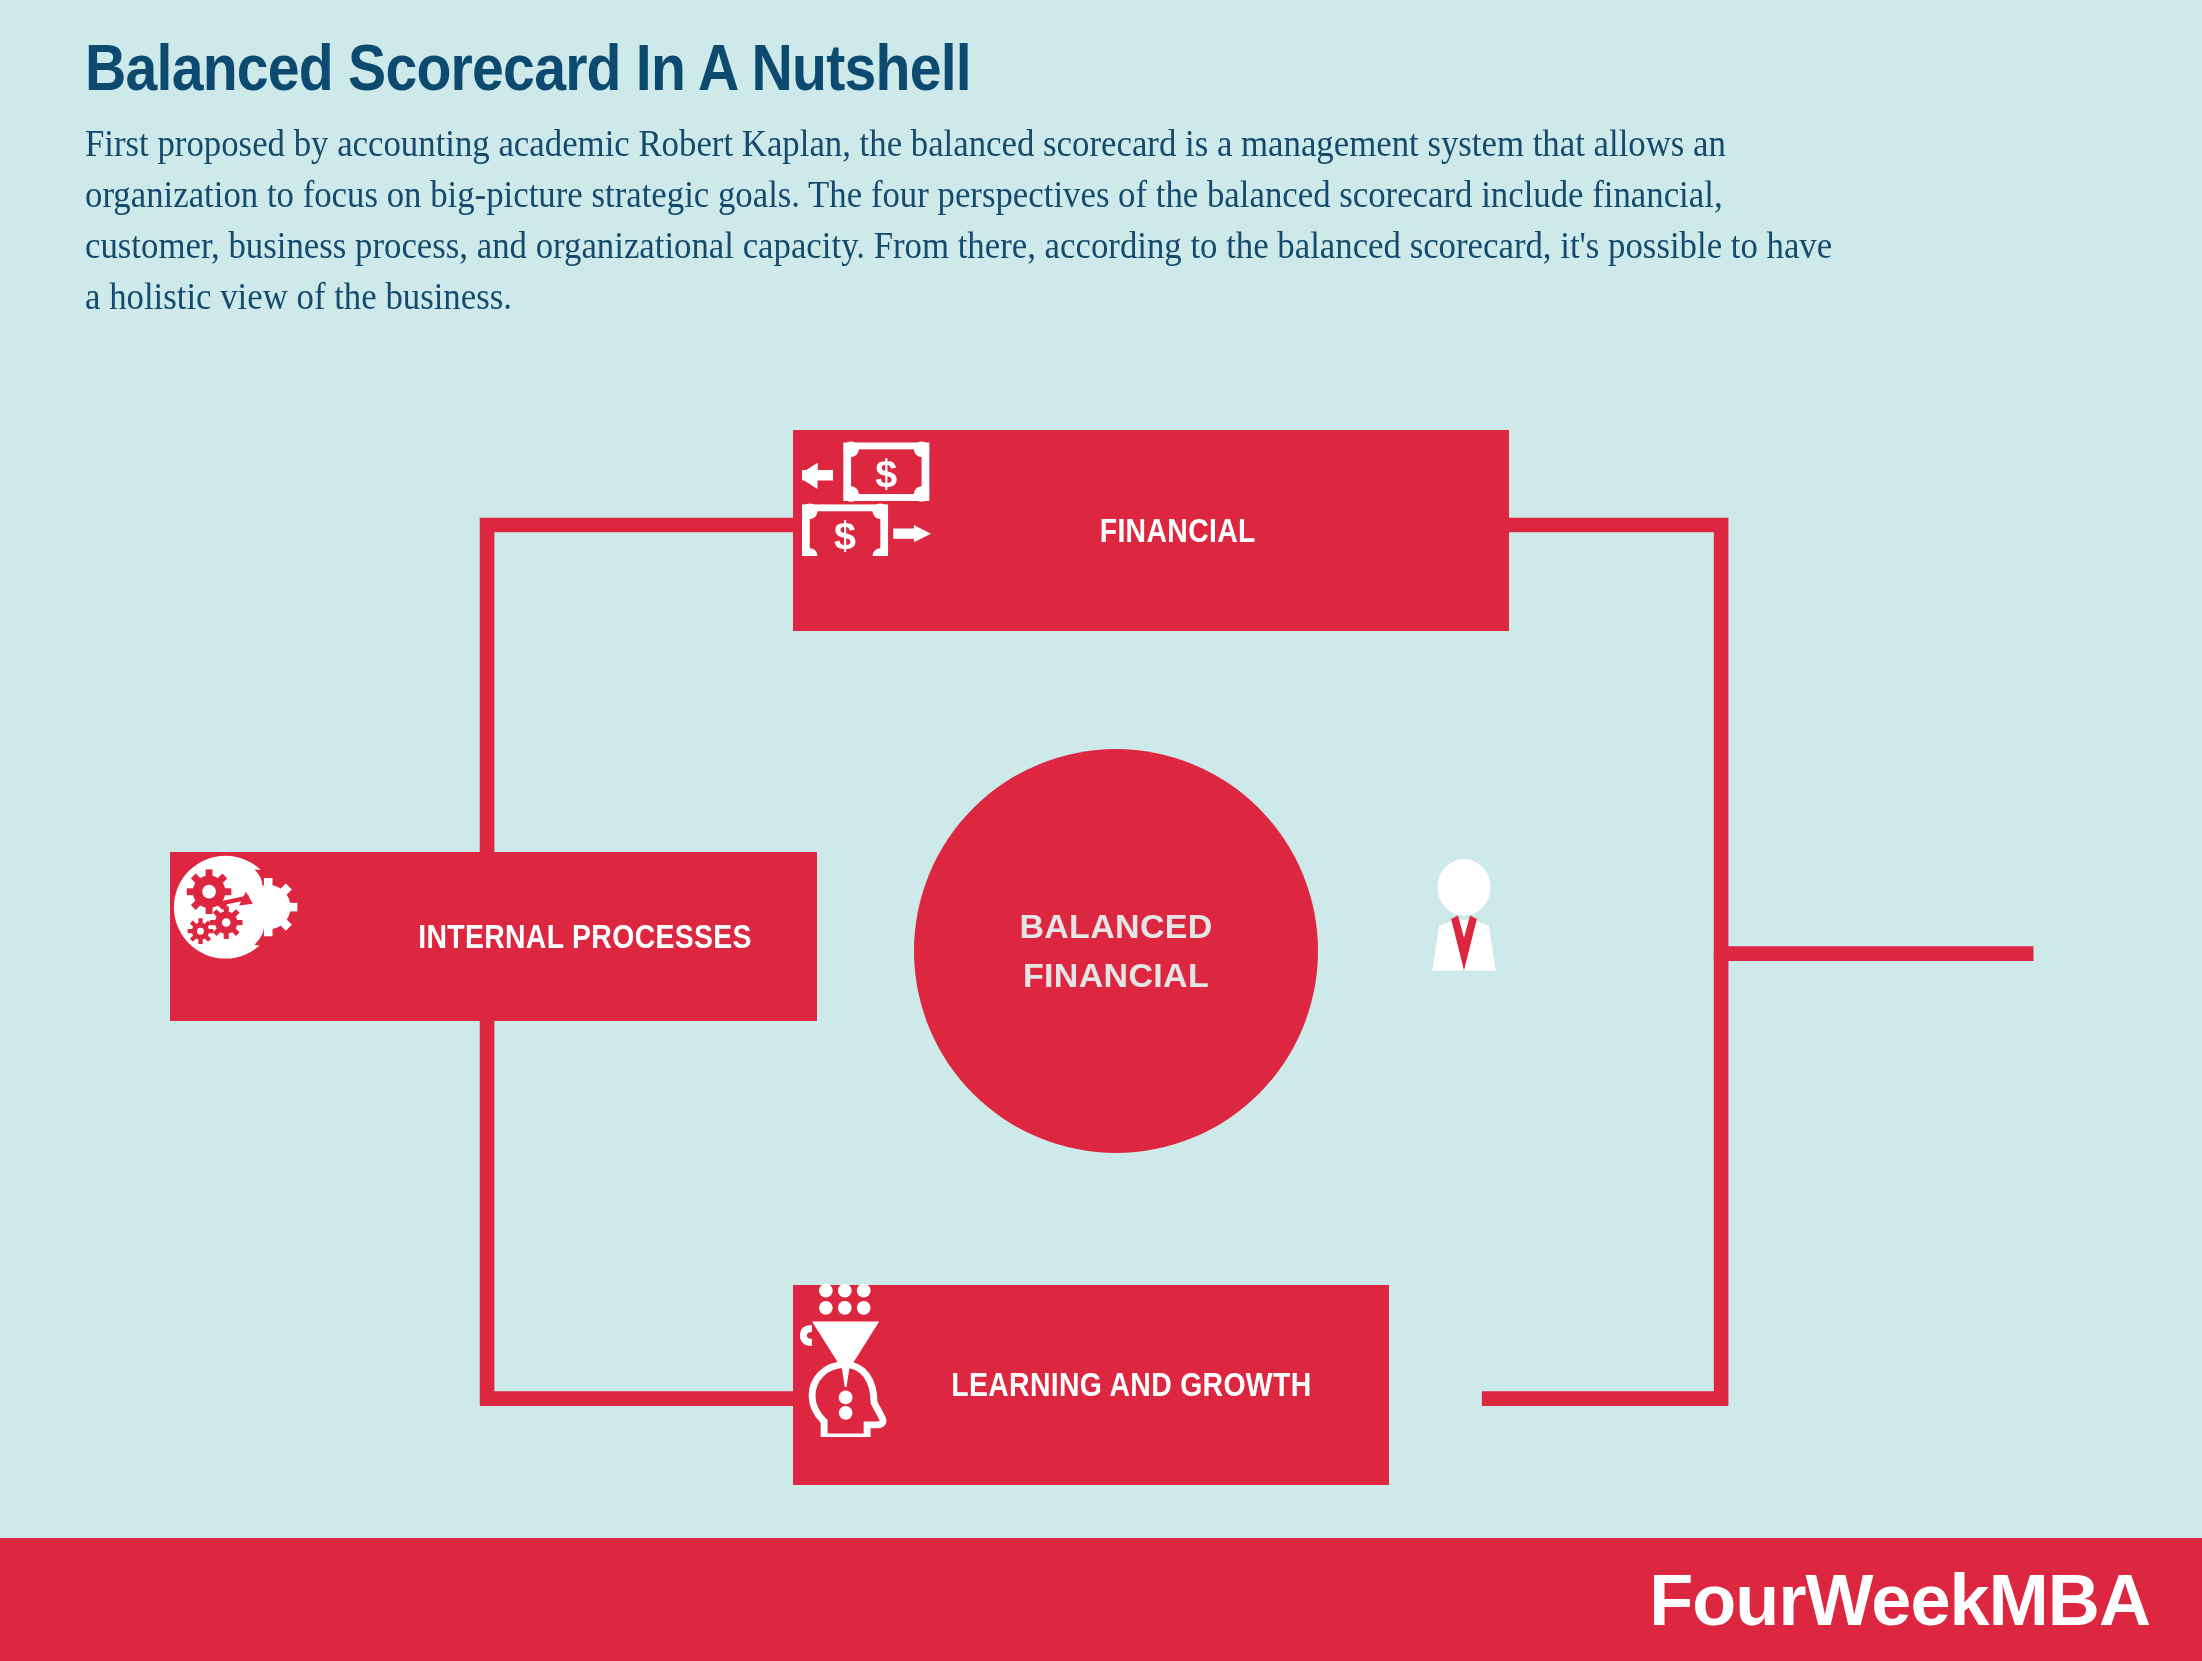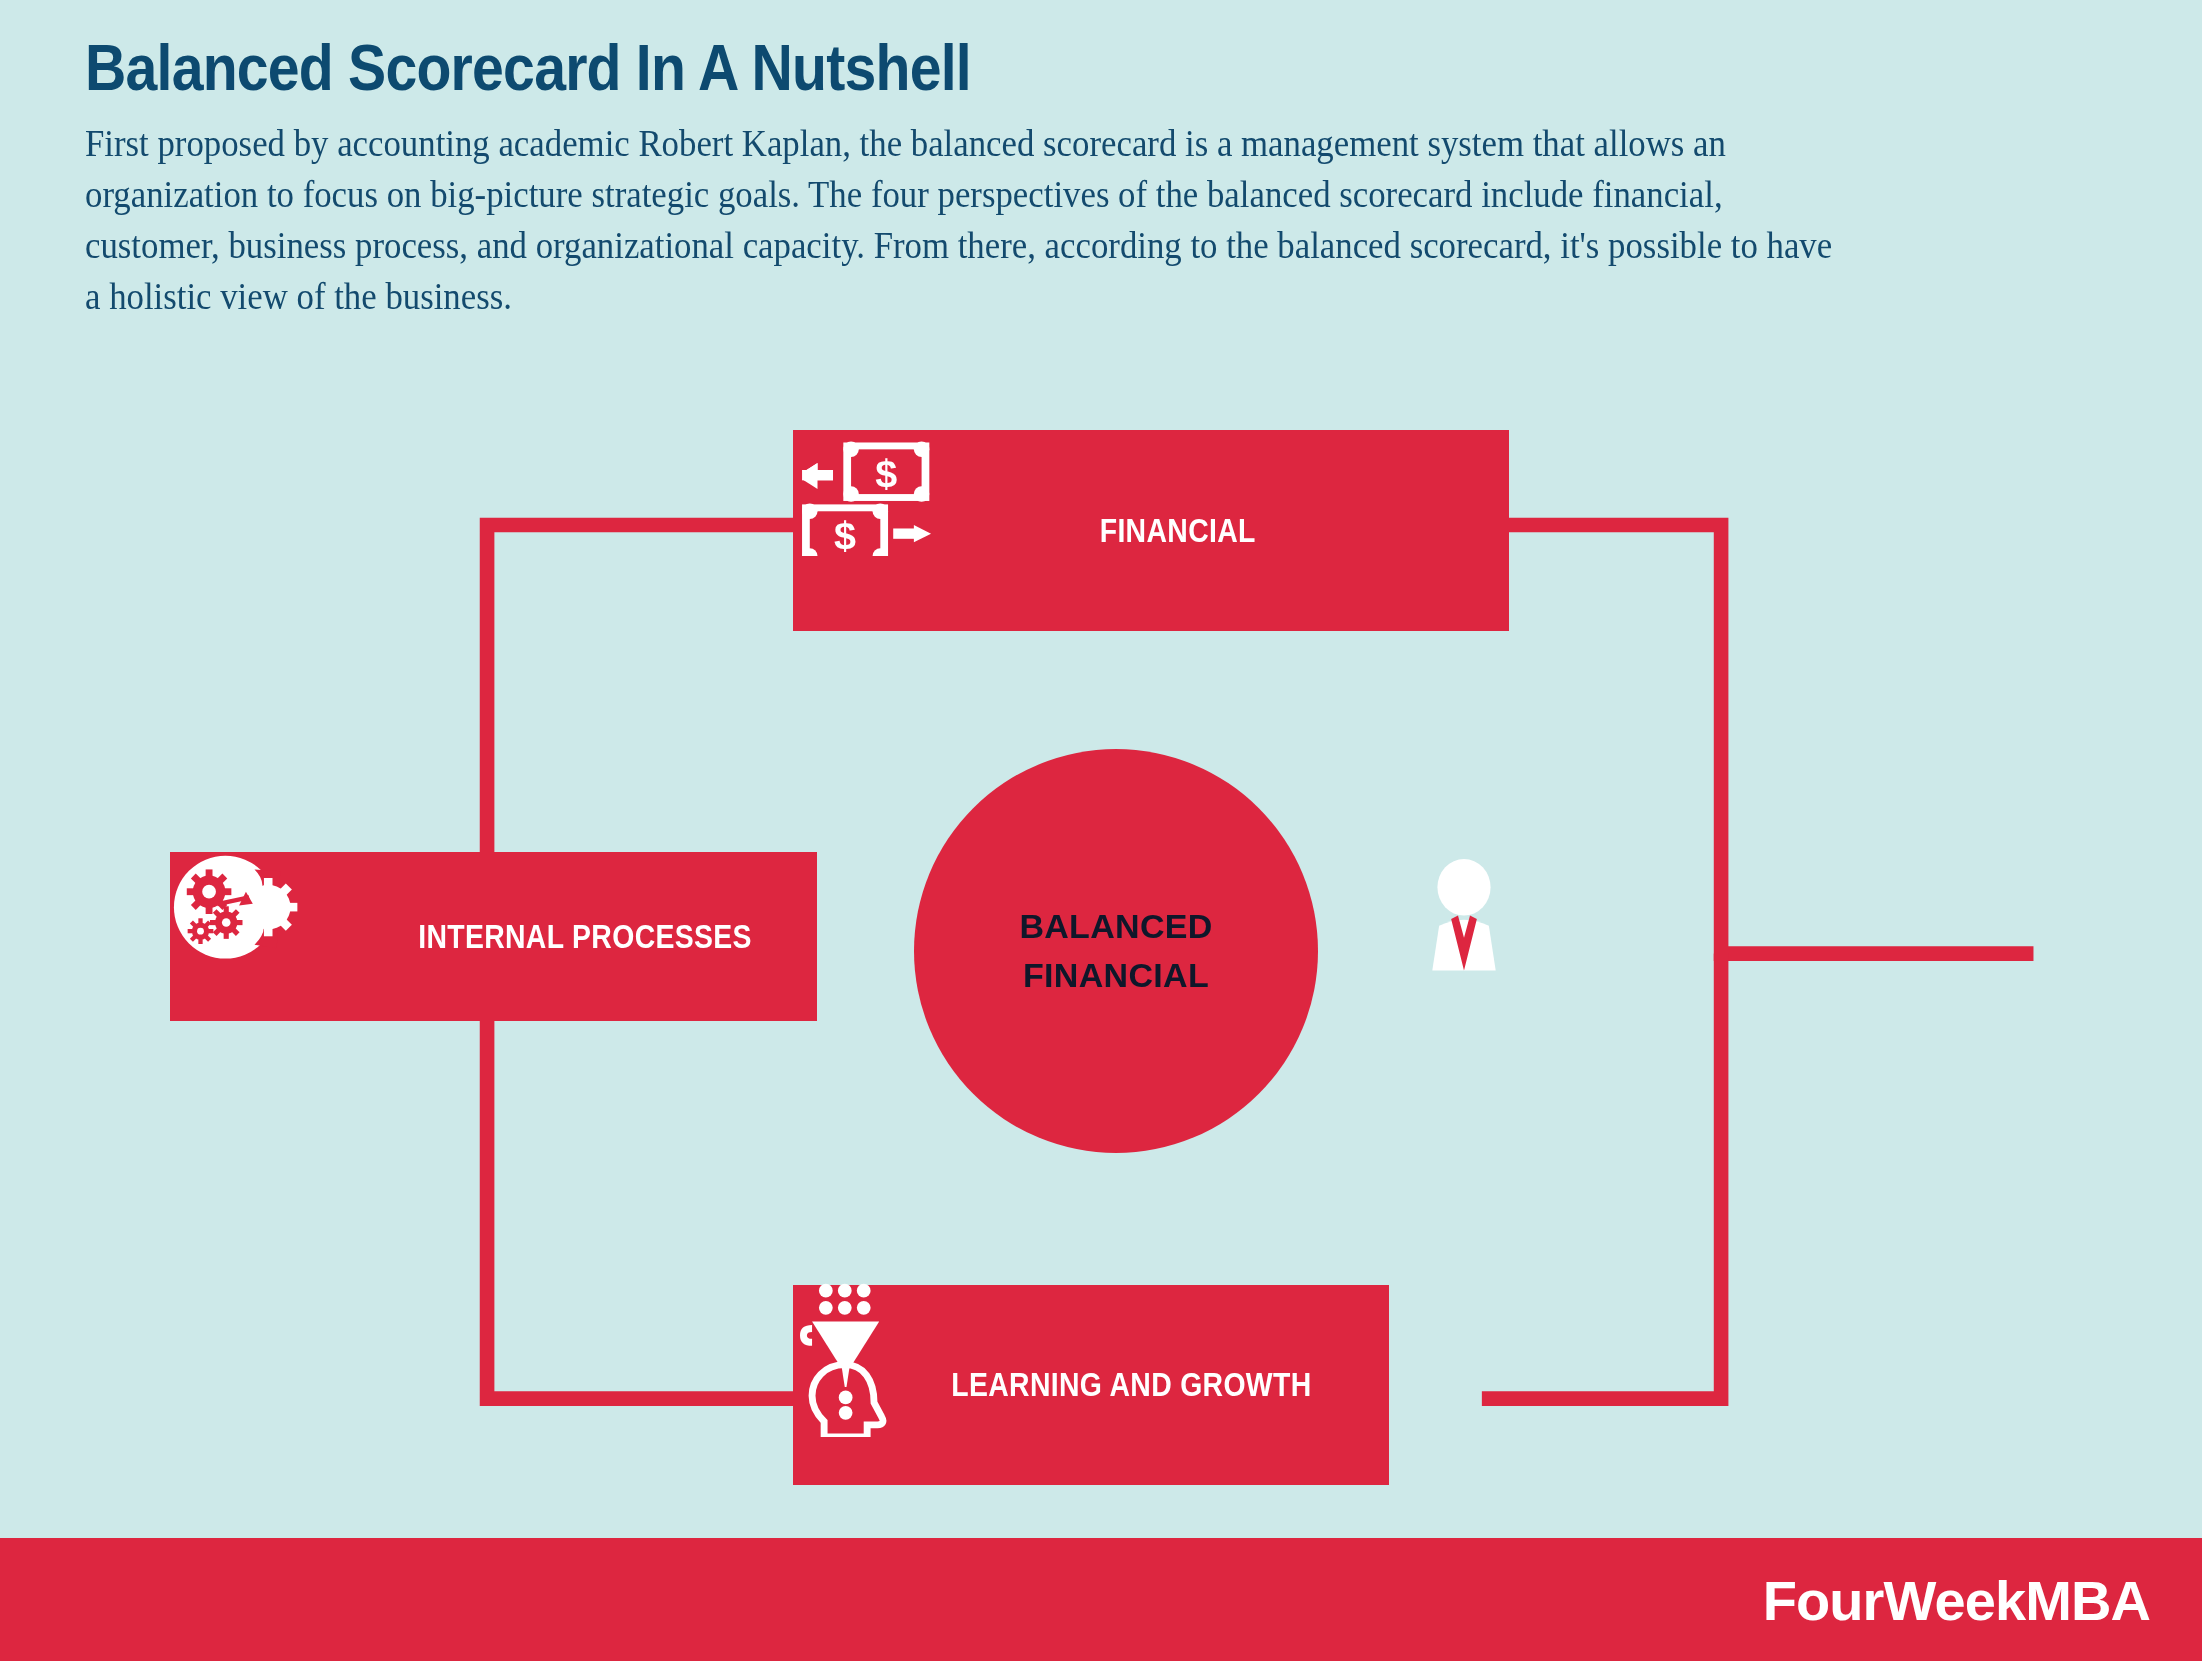--- a/index.html
+++ b/index.html
@@ -112,21 +112,21 @@
     height: 404px;
     border-radius: 50%;
     background: #dd2640;
     display: flex;
     flex-direction: column;
     align-items: center;
     justify-content: center;
     text-align: center;
   }
   #center-circle .center-line {
-    color: #0f172a;
+    color: #e5e5e5;
     font-family: "Liberation Sans", sans-serif;
     font-weight: bold;
     font-size: 34px;
     line-height: 1.45;
     letter-spacing: 0.3px;
     text-align: center;
   }
 
   
   .node-icon {
@@ -147,21 +147,21 @@
     height: 124px;
     background: #dd2640;
     display: flex;
     align-items: center;
     justify-content: flex-end;
   }
   #footer-logo {
     color: #ffffff;
     font-family: "Liberation Sans", sans-serif;
     font-weight: bold;
-    font-size: 56px;
+    font-size: 72px;
     letter-spacing: -0.9px;
     margin-right: 53px;
   }
 </style>
 </head>
 <body>
 
 <div id="header">
   <h1 id="page-title">Balanced Scorecard In A Nutshell</h1>
   <p id="page-description">First proposed by accounting academic Robert Kaplan, the balanced scorecard is a management system that allows an organization to focus on big-picture strategic goals. The four perspectives of the balanced scorecard include financial, customer, business process, and organizational capacity. From there, according to the balanced scorecard, it's possible to have a holistic view of the business.</p>

